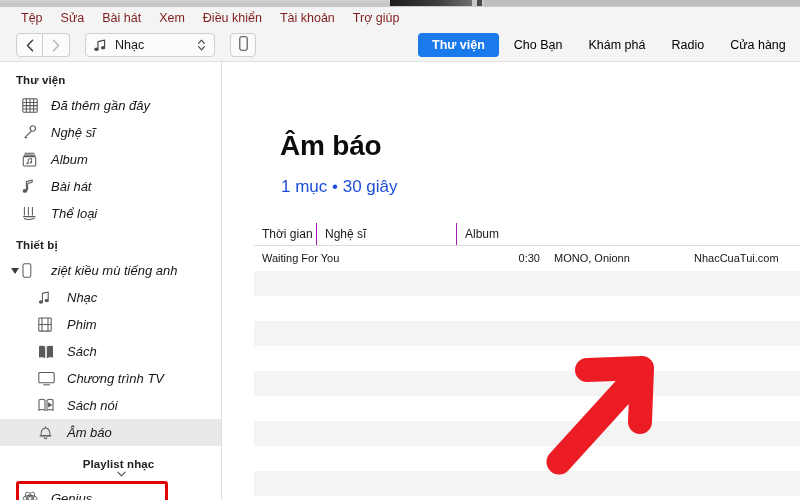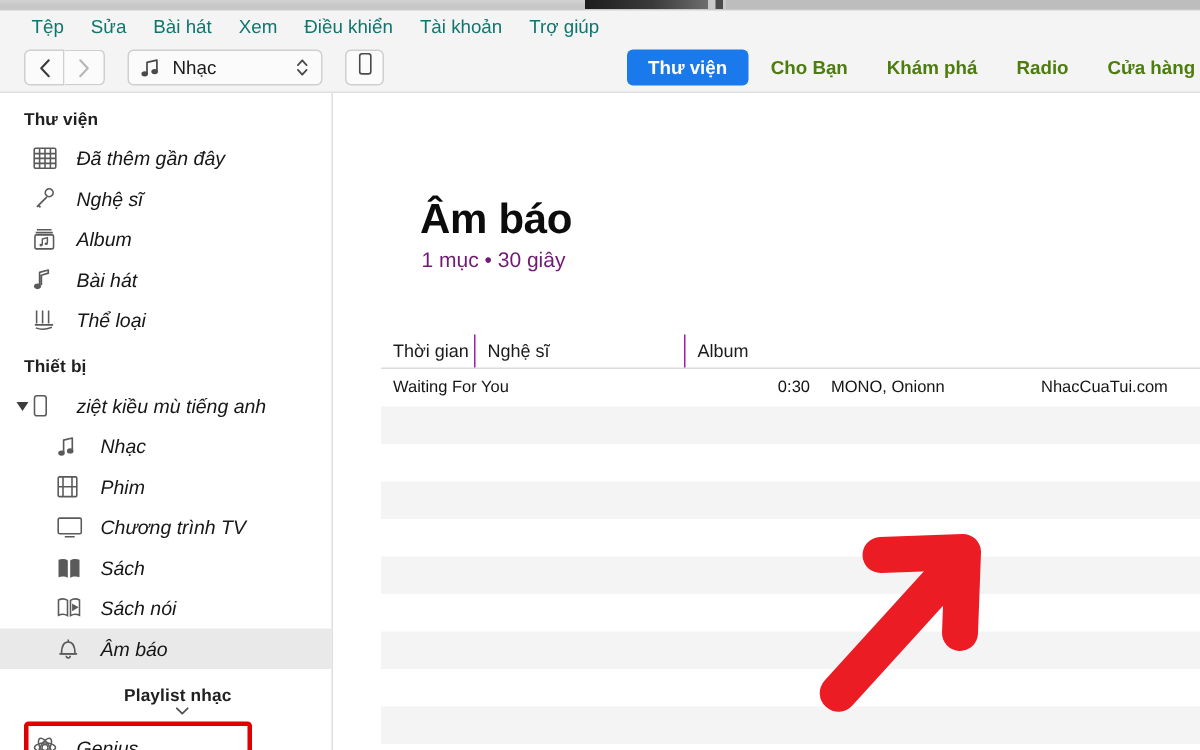--- a/index.html
+++ b/index.html
@@ -43,21 +43,21 @@
   
   .menubar {
     position: absolute; left: 0; top: 7px; width: 800px; height: 22px;
     background: #f4f4f4;
     display: flex; align-items: center;
     padding-left: 12px;
     box-sizing: border-box;
   }
   .menu-item {
     font-size: 12.5px;
-    color: #0f766e;
+    color: #7f1d1d;
     padding: 0 9px;
     line-height: 22px;
     white-space: nowrap;
     cursor: default;
   }
 
   
   .toolbar {
     position: absolute; left: 0; top: 29px; width: 800px; height: 33px;
     background: #f4f4f4;
@@ -112,27 +112,26 @@
     display: flex; align-items: center; justify-content: center;
     color: #4a4a4a;
   }
 
   .navtabs {
     position: absolute; left: 418px; top: 4px;
     display: flex; align-items: center;
   }
   .navtab {
     font-size: 12.5px;
-    color: #4d7c0f;
+    color: #000000;
     padding: 0 11px;
     height: 24px; line-height: 24px;
     border-radius: 4px;
     white-space: nowrap;
     margin-right: 4px;
-    font-weight: bold;
   }
   .navtab.active {
     background: #1a7aeb;
     color: #ffffff;
     font-weight: 600;
     padding: 0 14px;
   }
 
   
   .sidebar {
@@ -202,23 +201,23 @@
     background: #ffffff;
     overflow: hidden;
   }
   .page-title {
     position: absolute; left: 57px; top: 68px;
     font-size: 28px; font-weight: bold;
     color: #0c0c0c;
     letter-spacing: -0.2px;
   }
   .page-sub {
-    position: absolute; left: 58px; top: 103px;
-    font-size: 14px;
-    color: #701a75;
+    position: absolute; left: 58px; top: 115px;
+    font-size: 17px;
+    color: #1d4ed8;
   }
 
   
   .track-table {
     position: absolute; left: 31px; top: 161px;
     width: 546px;
   }
   .th-row {
     display: flex;
     height: 22px;
@@ -438,36 +437,36 @@
         <svg width="14" height="15" viewBox="0 0 14 15" fill="none" stroke="currentColor" stroke-width="1.05">
           <rect x="0.8" y="0.9" width="12.4" height="13.2" rx="0.8"></rect>
           <path d="M4.0 0.9 V14.1 M10.0 0.9 V14.1 M0.8 7.5 H13.2"></path>
         </svg>
       </span>
       <span class="s-label">Phim</span>
     </div>
 
     <div class="side-item sub">
       <span class="s-icon">
+        <svg width="16" height="14" viewBox="0 0 16 14" fill="currentColor">
+          <path d="M1 1.2 C3 0.4 5.6 0.6 7.2 1.6 V13.2 C5.6 12.2 3 12.0 1 12.8 Z"></path>
+          <path d="M15 1.2 C13 0.4 10.4 0.6 8.8 1.6 V13.2 C10.4 12.2 13 12.0 15 12.8 Z"></path>
+        </svg>
+      </span>
+      <span class="s-label">Sách</span>
+    </div>
+
+    <div class="side-item sub">
+      <span class="s-icon">
         <svg width="17" height="15" viewBox="0 0 17 15" fill="none" stroke="currentColor" stroke-width="1.05">
           <rect x="0.8" y="1.4" width="15.4" height="10.4" rx="1"></rect>
           <path d="M5.2 13.8 H11.8"></path>
         </svg>
       </span>
       <span class="s-label">Chương trình TV</span>
-    </div>
-
-    <div class="side-item sub">
-      <span class="s-icon">
-        <svg width="16" height="14" viewBox="0 0 16 14" fill="currentColor">
-          <path d="M1 1.2 C3 0.4 5.6 0.6 7.2 1.6 V13.2 C5.6 12.2 3 12.0 1 12.8 Z"></path>
-          <path d="M15 1.2 C13 0.4 10.4 0.6 8.8 1.6 V13.2 C10.4 12.2 13 12.0 15 12.8 Z"></path>
-        </svg>
-      </span>
-      <span class="s-label">Sách</span>
     </div>
 
     <div class="side-item sub">
       <span class="s-icon">
         <svg width="16" height="15" viewBox="0 0 16 15" fill="none" stroke="currentColor" stroke-width="1.05">
           <path d="M1.0 2.0 C3.0 1.0 5.4 1.2 7.0 2.2 V12.4 C5.4 11.4 3.0 11.2 1.0 12.2 Z"></path>
           <path d="M15.0 2.0 C13.0 1.0 10.6 1.2 9.0 2.2 V12.4 C10.6 11.4 13.0 11.2 15.0 12.2 Z"></path>
           <path d="M10.6 5.2 L13.4 6.9 L10.6 8.6 Z" fill="currentColor"></path>
         </svg>
       </span>

